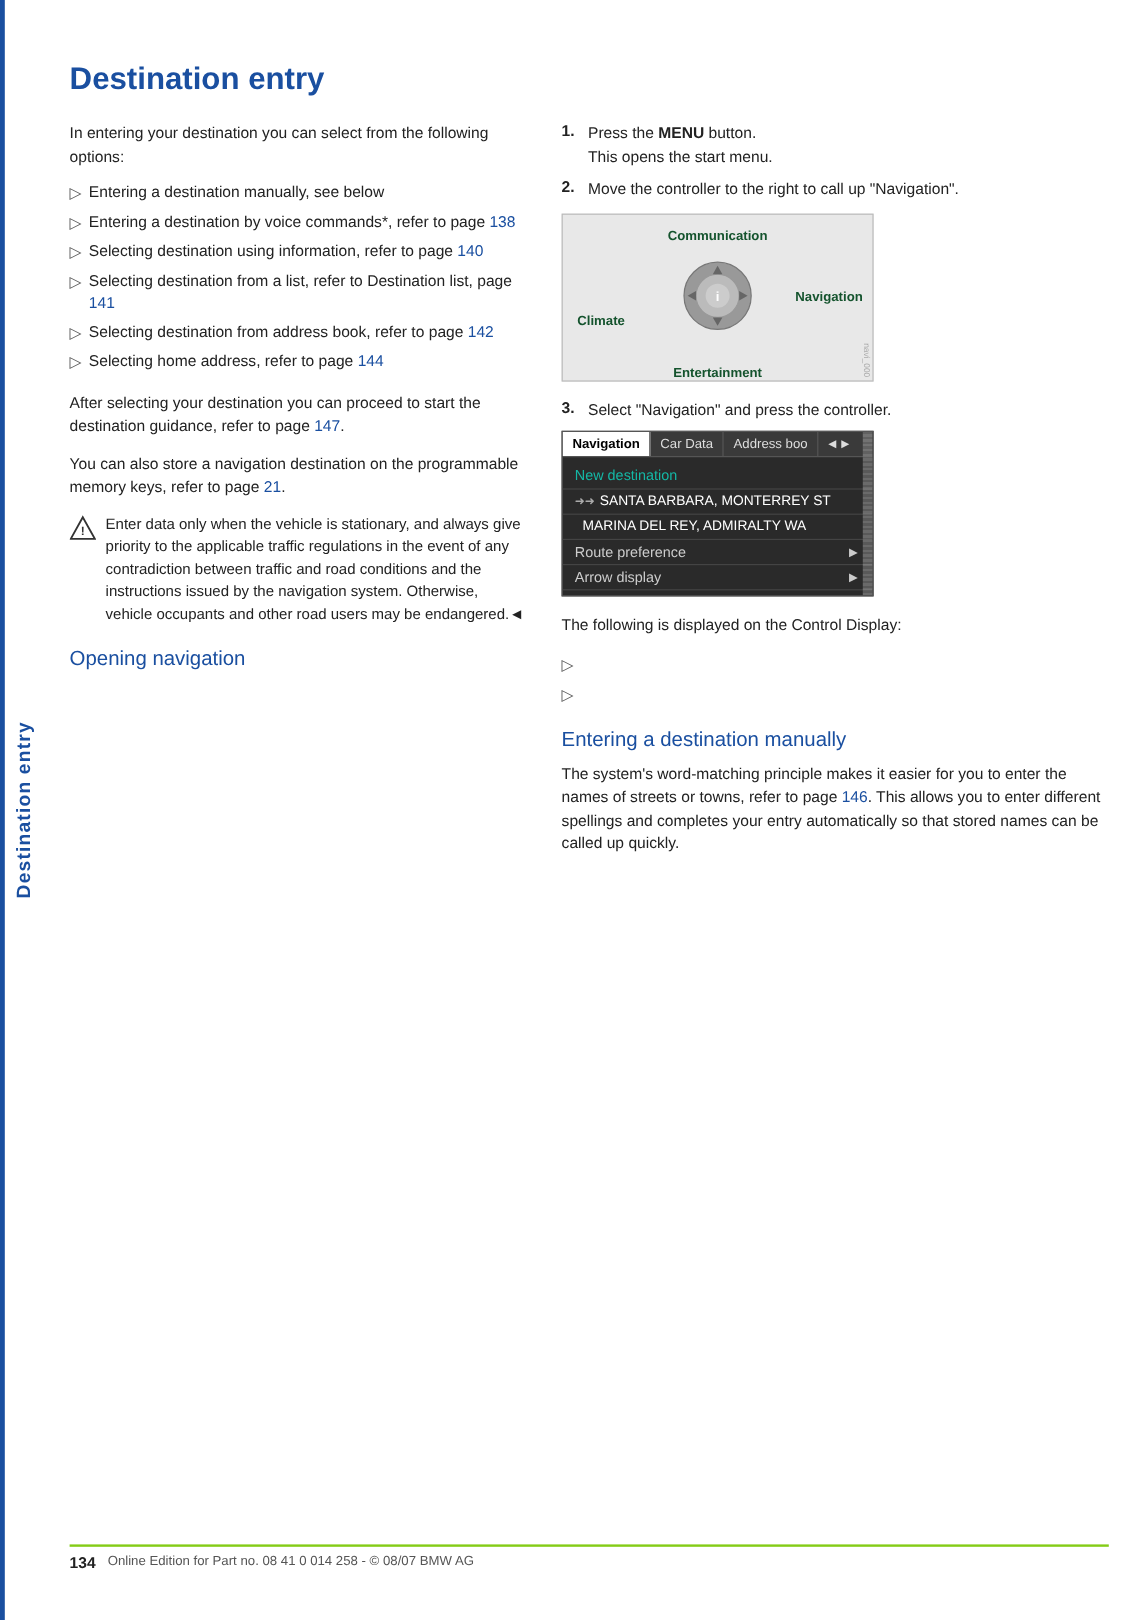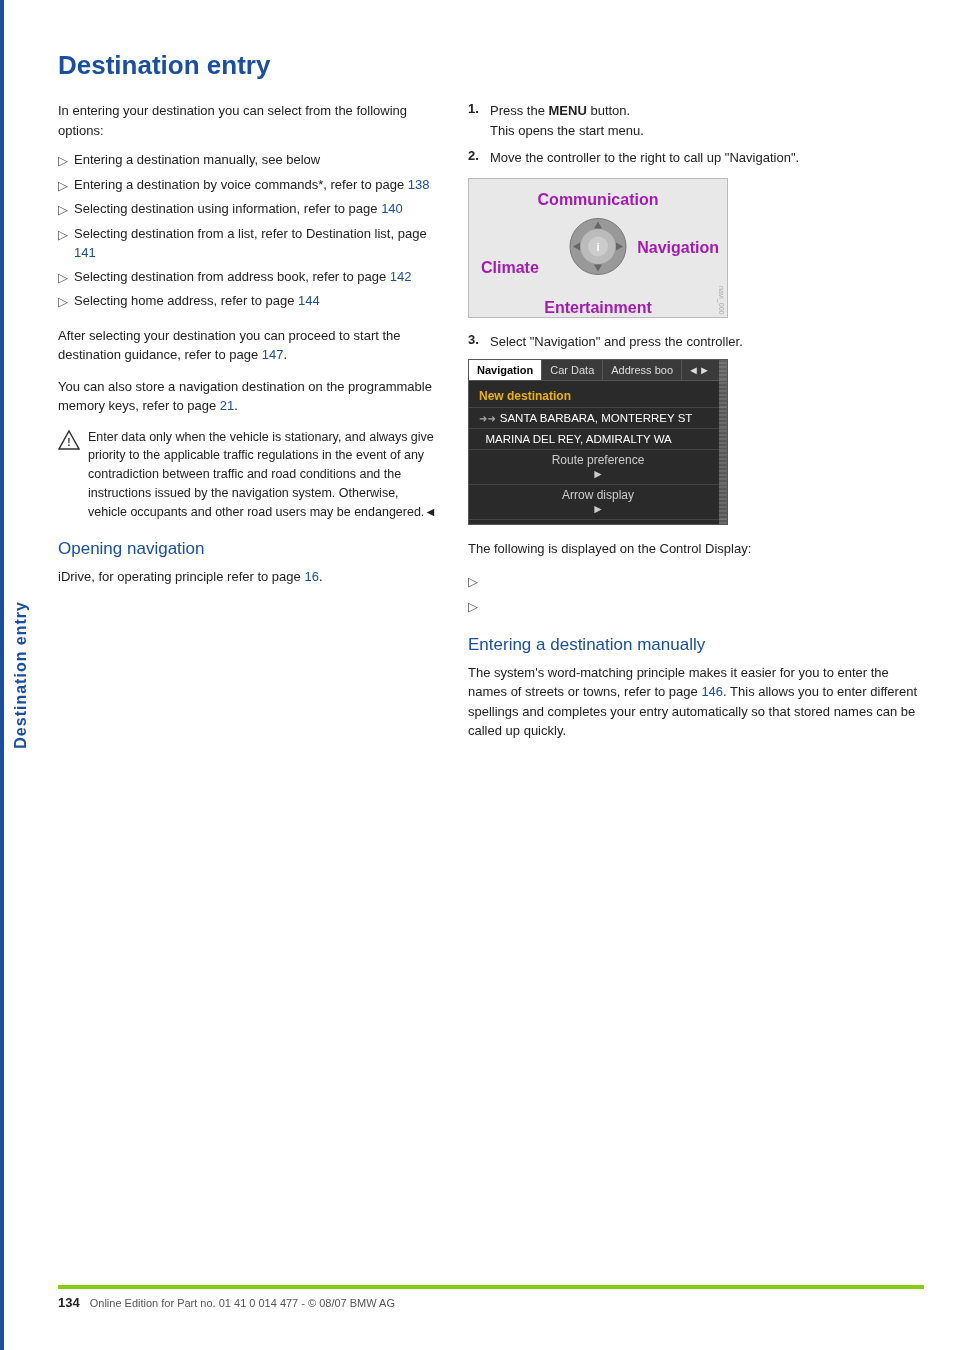--- a/index.html
+++ b/index.html
@@ -145,23 +145,23 @@
       height: 140px;
       margin: 10px 0 14px 0;
       position: relative;
       display: flex;
       align-items: center;
       justify-content: center;
     }
 
     .nav-label {
       position: absolute;
-      font-size: 16px;
-      font-weight: bold;
-      color: #a21caf;
+      font-size: 11px;
+      font-weight: bold;
+      color: #14532d;
       background: transparent;
     }
 
     .nav-label-communication {
       top: 12px;
       left: 50%;
       transform: translateX(-50%);
       text-align: center;
     }
 
@@ -237,40 +237,39 @@
     }
 
     .nav-menu-item {
       padding: 4px 10px;
       color: #fff;
       font-size: 12px;
       border-bottom: 1px solid #444;
     }
 
     .nav-menu-item.highlight {
-      color: #eab308;
-      font-weight: bold;
+      color: #14b8a6;
+      font-weight: normal;
     }
 
     .nav-menu-item.recent {
       color: #fff;
       font-size: 11.5px;
       display: flex;
       align-items: center;
       gap: 4px;
     }
 
     .nav-menu-item.sub {
       padding: 3px 10px;
       color: #ccc;
       font-size: 12px;
       display: flex;
       align-items: center;
       justify-content: space-between;
-      flex-direction: column;
     }
 
     .recent-icon {
       font-size: 10px;
       color: #aaa;
     }
 
     
     .step-number {
       font-weight: bold;
@@ -297,23 +296,23 @@
       color: #222;
     }
 
     .footer-text {
       font-size: 11px;
       color: #555;
     }
 
     .footer-line {
       display: flex;
-      align-items: center;
+      align-items: flex-start;
       gap: 10px;
-      border-top: 4px solid #84cc16;
+      border-top: 2px solid #84cc16;
       margin-top: 20px;
       padding-top: 6px;
     }
 
     .num-label {
       font-weight: bold;
       flex-shrink: 0;
       min-width: 14px;
     }
 
@@ -388,23 +387,20 @@
         <div class="warning-box">
           <svg class="warning-icon" viewBox="0 0 22 22" xmlns="http://www.w3.org/2000/svg">
             <polygon points="11,2 21,20 1,20" fill="none" stroke="#333" stroke-width="1.5"></polygon>
             <text x="11" y="17" text-anchor="middle" font-size="10" font-weight="bold" fill="#333">!</text>
           </svg>
           <span>Enter data only when the vehicle is stationary, and always give priority to the applicable traffic regulations in the event of any contradiction between traffic and road conditions and the instructions issued by the navigation system. Otherwise, vehicle occupants and other road users may be endangered.◄</span>
         </div>
 
         <h2 class="section-title">Opening navigation</h2>
 
-        <p class="paragraph">
-          iDrive, for operating principle refer to page <a class="link-text">16</a>.
-        </p>
 
       </div>
 
       <div class="right-col">
 
         <div class="step-row">
           <span class="step-number num-label">1.</span>
           <span class="step-text">Press the <strong>MENU</strong> button.<br>This opens the start menu.</span>
         </div>
 
@@ -482,17 +478,17 @@
 
         <p class="paragraph">
           The system's word-matching principle makes it easier for you to enter the names of streets or towns, refer to page <a class="link-text">146</a>. This allows you to enter different spellings and completes your entry automatically so that stored names can be called up quickly.
         </p>
 
       </div>
     </div>
 
     <div class="footer-line">
       <span class="page-number">134</span>
-      <span class="footer-text">Online Edition for Part no. 01 41 0 014 477 - © 08/07 BMW AG</span>
+      <span class="footer-text">Online Edition for Part no. 08 41 0 014 258 - © 08/07 BMW AG</span>
     </div>
 
   </div>
 </div>
 
 </body></html>

